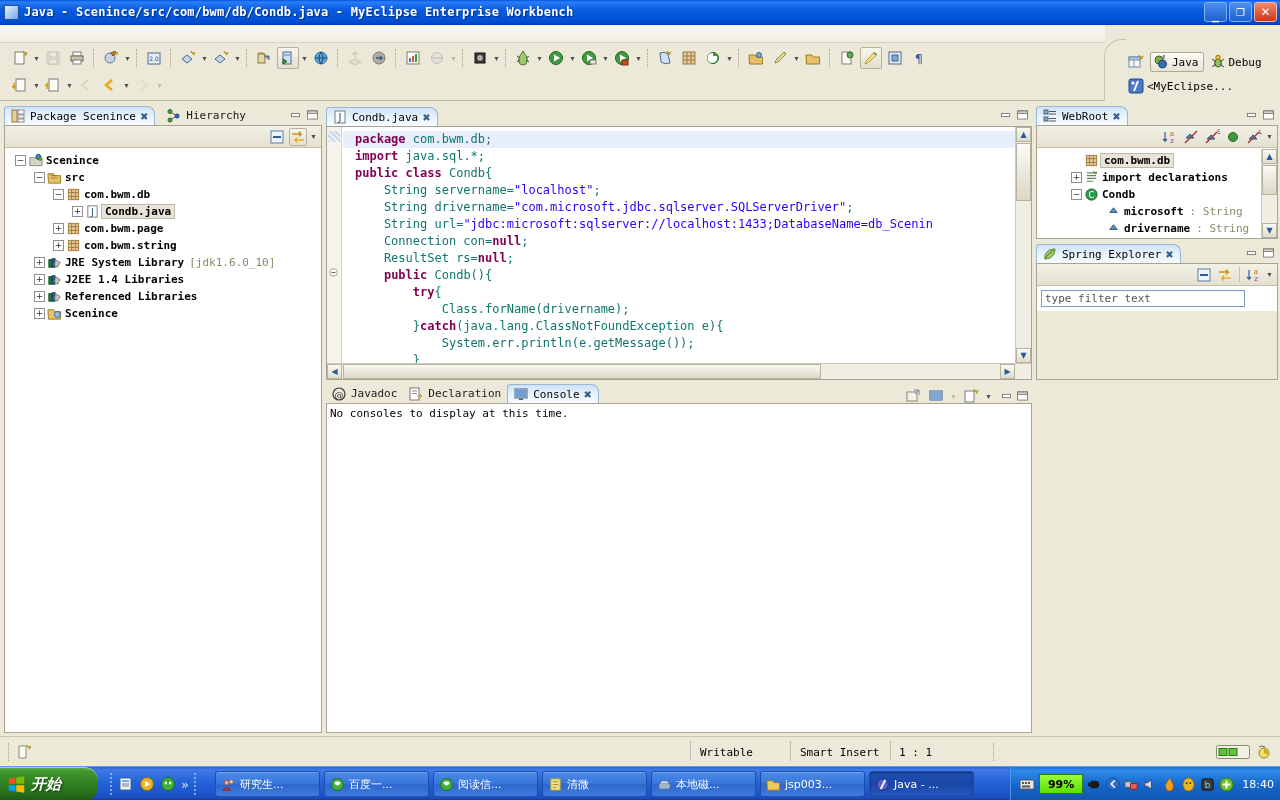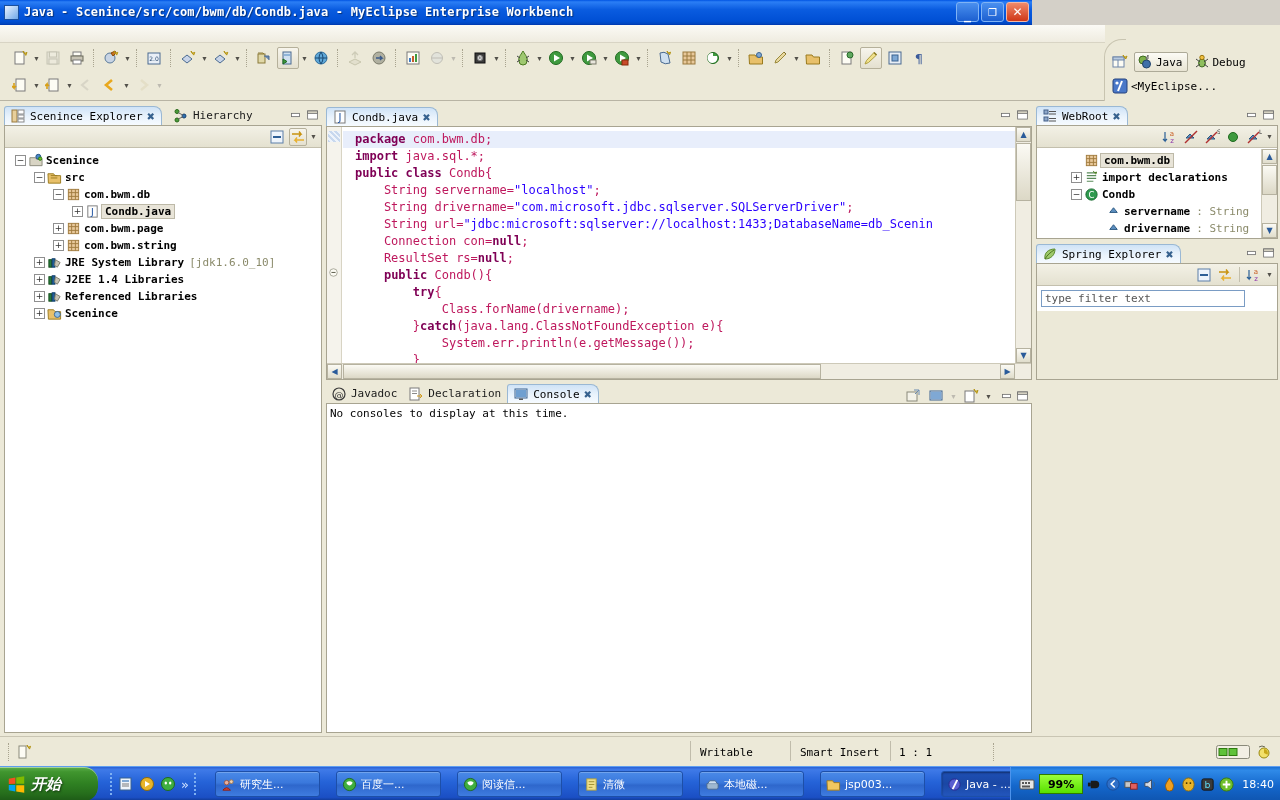--- a/index.html
+++ b/index.html
@@ -7,21 +7,21 @@
     margin: 0; padding: 0;
     width: 1280px; height: 800px;
     overflow: hidden;
     font-family: "Liberation Sans", sans-serif;
     font-size: 11px;
   }
   body { background: #d4d0c8; }
 
   
   #titlebar {
-    position: absolute; left: 0; top: 0; width: 1032px; height: 25px;
+    position: absolute; left: 0; top: 0; width: 1280px; height: 25px;
     background: linear-gradient(to bottom, #0054e3 0%, #2b7ef5 8%, #0a5ce0 40%, #004fd4 88%, #0045bd 100%);
     display: flex; align-items: center;
     border-bottom: 1px solid #003cb4;
   }
   #titlebar .tb-icon {
     width: 15px; height: 15px; margin-left: 4px; margin-right: 5px;
     background: linear-gradient(135deg,#eaf3ff,#6fa8e8);
     border: 1px solid #1a4f9c;
   }
   #titlebar .tb-text {
@@ -65,21 +65,21 @@
   .tbarrow { width: 9px; height: 22px; display: inline-flex; align-items: center; justify-content: center;
     font-size: 7px; color: #52504a; }
   .tbarrow.dim { color: #bdbab0; }
   .ic { width: 16px; height: 16px; display: block; }
 
   
   #perspbar {
     position: absolute; right: 0; top: 25px; width: 175px; height: 76px;
     background: #ece9d8;
   }
-  #perspbar .pbrow { position: absolute; left: 4px; display: flex; align-items: center; gap: 3px; }
+  #perspbar .pbrow { position: absolute; left: 20px; display: flex; align-items: center; gap: 3px; }
   #perspbar .pbrow1 { top: 27px; }
   #perspbar .pbrow2 { top: 51px; }
   .pbitem { display: inline-flex; align-items: center; gap: 3px; padding: 1px 4px 1px 2px;
     border: 1px solid transparent; border-radius: 2px; white-space: nowrap;
     font-family: "DejaVu Sans Mono", monospace; font-size: 11px; color: #000; }
   .pbitem.active { border: 1px solid #adaa98; background: linear-gradient(to bottom,#fcfbf5,#e8e4d3); }
   #perspbar .pleft-curve {
     position: absolute; left: -1px; top: 14px; width: 22px; height: 62px;
     border-left: 1px solid #c8c4b0; border-top-left-radius: 18px; border-top: 1px solid #c8c4b0;
   }
@@ -133,21 +133,21 @@
     background: #f5f3ec; border-right: 1px solid #d8d4c4; }
   #ruler .ann { position: absolute; left: 1px; width: 12px; height: 11px; }
   #codearea { position: absolute; left: 16px; top: 0; right: 16px; bottom: 16px;
     overflow: hidden; background: #fff;
     font-family: "DejaVu Sans Mono", monospace; font-size: 12px; line-height: 17px;
     padding-top: 4px; white-space: pre; }
   .cline { height: 17px; padding-left: 12px; white-space: pre; }
   .cline.cur { background: #e8eefb; }
   .kw { color: #7f0055; font-weight: bold; }
   .str { color: #2a00ff; }
-  .pl { color: #be185d; }
+  .pl { color: #0f766e; }
   #vscroll { position: absolute; right: 0; top: 0; width: 16px; bottom: 16px;
     background: #f0ede2; border-left: 1px solid #cdc9b8; }
   #hscroll { position: absolute; left: 0; right: 0; bottom: 0; height: 16px;
     background: #f0ede2; border-top: 1px solid #cdc9b8; }
   .sbtn { position: absolute; width: 15px; height: 15px;
     background: linear-gradient(to bottom,#fbfaf4,#e0ddcc); border: 1px solid #b6b2a0;
     display: flex; align-items: center; justify-content: center; font-size: 8px; color: #2a5b9a;
     font-family: "DejaVu Sans", sans-serif; }
   .sthumb { position: absolute; background: linear-gradient(to bottom,#fbfaf4,#dcd8c6);
     border: 1px solid #b6b2a0; }
@@ -183,21 +183,21 @@
   #startbtn { position: absolute; left: 0; top: 0; width: 98px; height: 34px;
     background: linear-gradient(to bottom,#5fb14f 0%, #41962f 14%, #2f8122 48%, #266e1c 78%, #1d5a16 100%);
     border-top-right-radius: 14px; border-bottom-right-radius: 14px;
     display: flex; align-items: center; gap: 5px; padding-left: 7px;
     box-shadow: inset 0 1px 0 rgba(255,255,255,.45); }
   #startbtn .slabel { color: #fff; font-size: 15px; font-weight: bold; font-style: italic;
     font-family: "DejaVu Sans", sans-serif; text-shadow: 1px 1px 2px rgba(0,0,0,.5); }
   #quicklaunch { position: absolute; left: 104px; top: 0; height: 34px;
     display: flex; align-items: center; gap: 5px; padding: 0 6px; }
   .qlsep { width: 3px; height: 22px; border-left: 2px dotted #7fb0f2; }
-  #tasklist { position: absolute; left: 215px; top: 4px; height: 26px; display: flex; gap: 16px; }
+  #tasklist { position: absolute; left: 215px; top: 4px; height: 26px; display: flex; gap: 4px; }
   .tbtn { width: 105px; height: 26px; border-radius: 3px;
     background: linear-gradient(to bottom,#4a8ae8 0%, #3a78dc 45%, #2e67cc 55%, #3f7ce0 100%);
     border: 1px solid #1d4fa8; display: flex; align-items: center; gap: 4px; padding-left: 5px;
     color: #fff; font-size: 11px; font-family: "DejaVu Sans", sans-serif; white-space: nowrap;
     overflow: hidden; box-shadow: inset 0 1px 0 rgba(255,255,255,.22); }
   .tbtn.active { background: linear-gradient(to bottom,#1e4fb4 0%, #1a47a4 50%, #2356bd 100%);
     box-shadow: inset 0 1px 2px rgba(0,0,0,.4); }
   .tbtn .tbico { width: 15px; height: 15px; flex: 0 0 auto; }
   #tray { position: absolute; right: 0; top: 0; height: 34px; display: flex; align-items: center;
     gap: 4px; padding-right: 6px;
@@ -520,21 +520,21 @@
 
   <div class="view" id="pkg-view" style="left:4px; top:4px; width:318px; height:628px;">
     <div class="vtabs">
       <div class="vtab active">
         <svg class="ic" viewBox="0 0 16 16">
           <rect x="2" y="2" width="5" height="12" fill="#e8cf9b" stroke="#9a7b3e"></rect>
           <rect x="8" y="2" width="6" height="4" fill="#fff" stroke="#8a8a8a"></rect>
           <rect x="8" y="7" width="6" height="3" fill="#fff" stroke="#8a8a8a"></rect>
           <rect x="8" y="11" width="6" height="3" fill="#fff" stroke="#8a8a8a"></rect>
           </svg>
-        <span>Scenince Explorer</span>
+        <span>Package Scenince</span>
         <span class="closex">✖</span>
       </div>
       <div class="vtab inactive" style="margin-left:6px;">
         <svg class="ic" viewBox="0 0 16 16">
           <circle cx="4" cy="3.5" r="2" fill="#4a9a3a" stroke="#2a6a1a"></circle>
           <circle cx="4" cy="12" r="2" fill="#4a9a3a" stroke="#2a6a1a"></circle>
           <circle cx="11" cy="8" r="2" fill="#2e6fb0" stroke="#1a4270"></circle>
           <line x1="5" y1="4.5" x2="10" y2="7.2" stroke="#666"></line>
           <line x1="5" y1="11" x2="10" y2="8.8" stroke="#666"></line>
           </svg>
@@ -890,21 +890,21 @@
             </span>
             <span class="tlabel">Condb</span>
           </div>
           <div class="trow" style="padding-left: 56px;">
             <span class="tnoexp"></span>
             <span style="display: inline-flex; flex: 0 0 auto;">
               <svg viewBox="0 0 16 16" width="15" height="15" style="display: block;">
                 <path d="M8 4 l4 5 h-8 z" fill="#5d8fc0" stroke="#2a5680"></path>
               </svg>
             </span>
-            <span class="tlabel">servername</span>
+            <span class="tlabel">microsoft</span>
             <span class="tdim" style="margin-left: 6px;">: String</span>
           </div>
           <div class="trow" style="padding-left: 56px;">
             <span class="tnoexp"></span>
             <span style="display: inline-flex; flex: 0 0 auto;">
               <svg viewBox="0 0 16 16" width="15" height="15" style="display: block;">
                 <path d="M8 4 l4 5 h-8 z" fill="#5d8fc0" stroke="#2a5680"></path>
               </svg>
             </span>
             <span class="tlabel">drivername</span>

